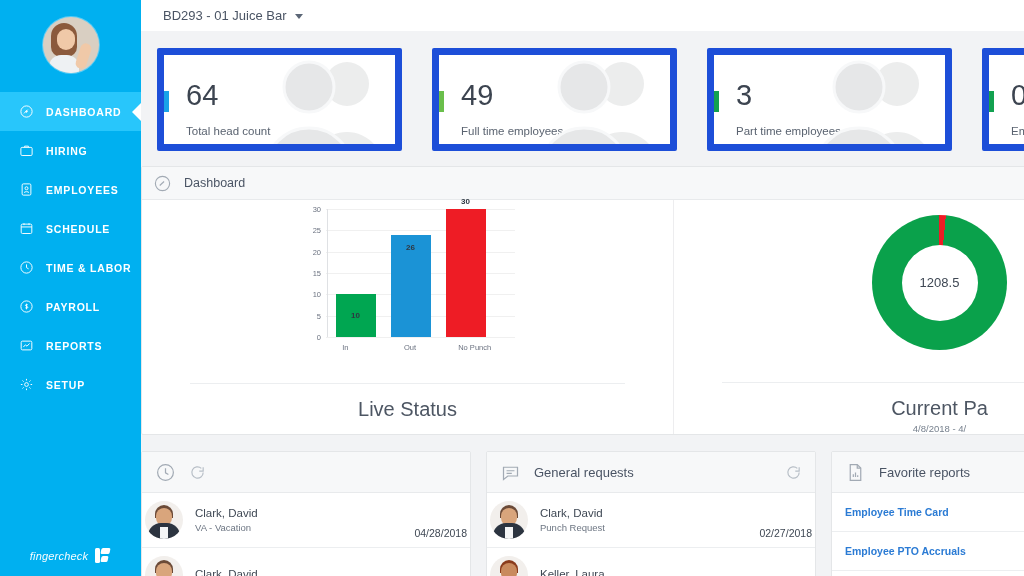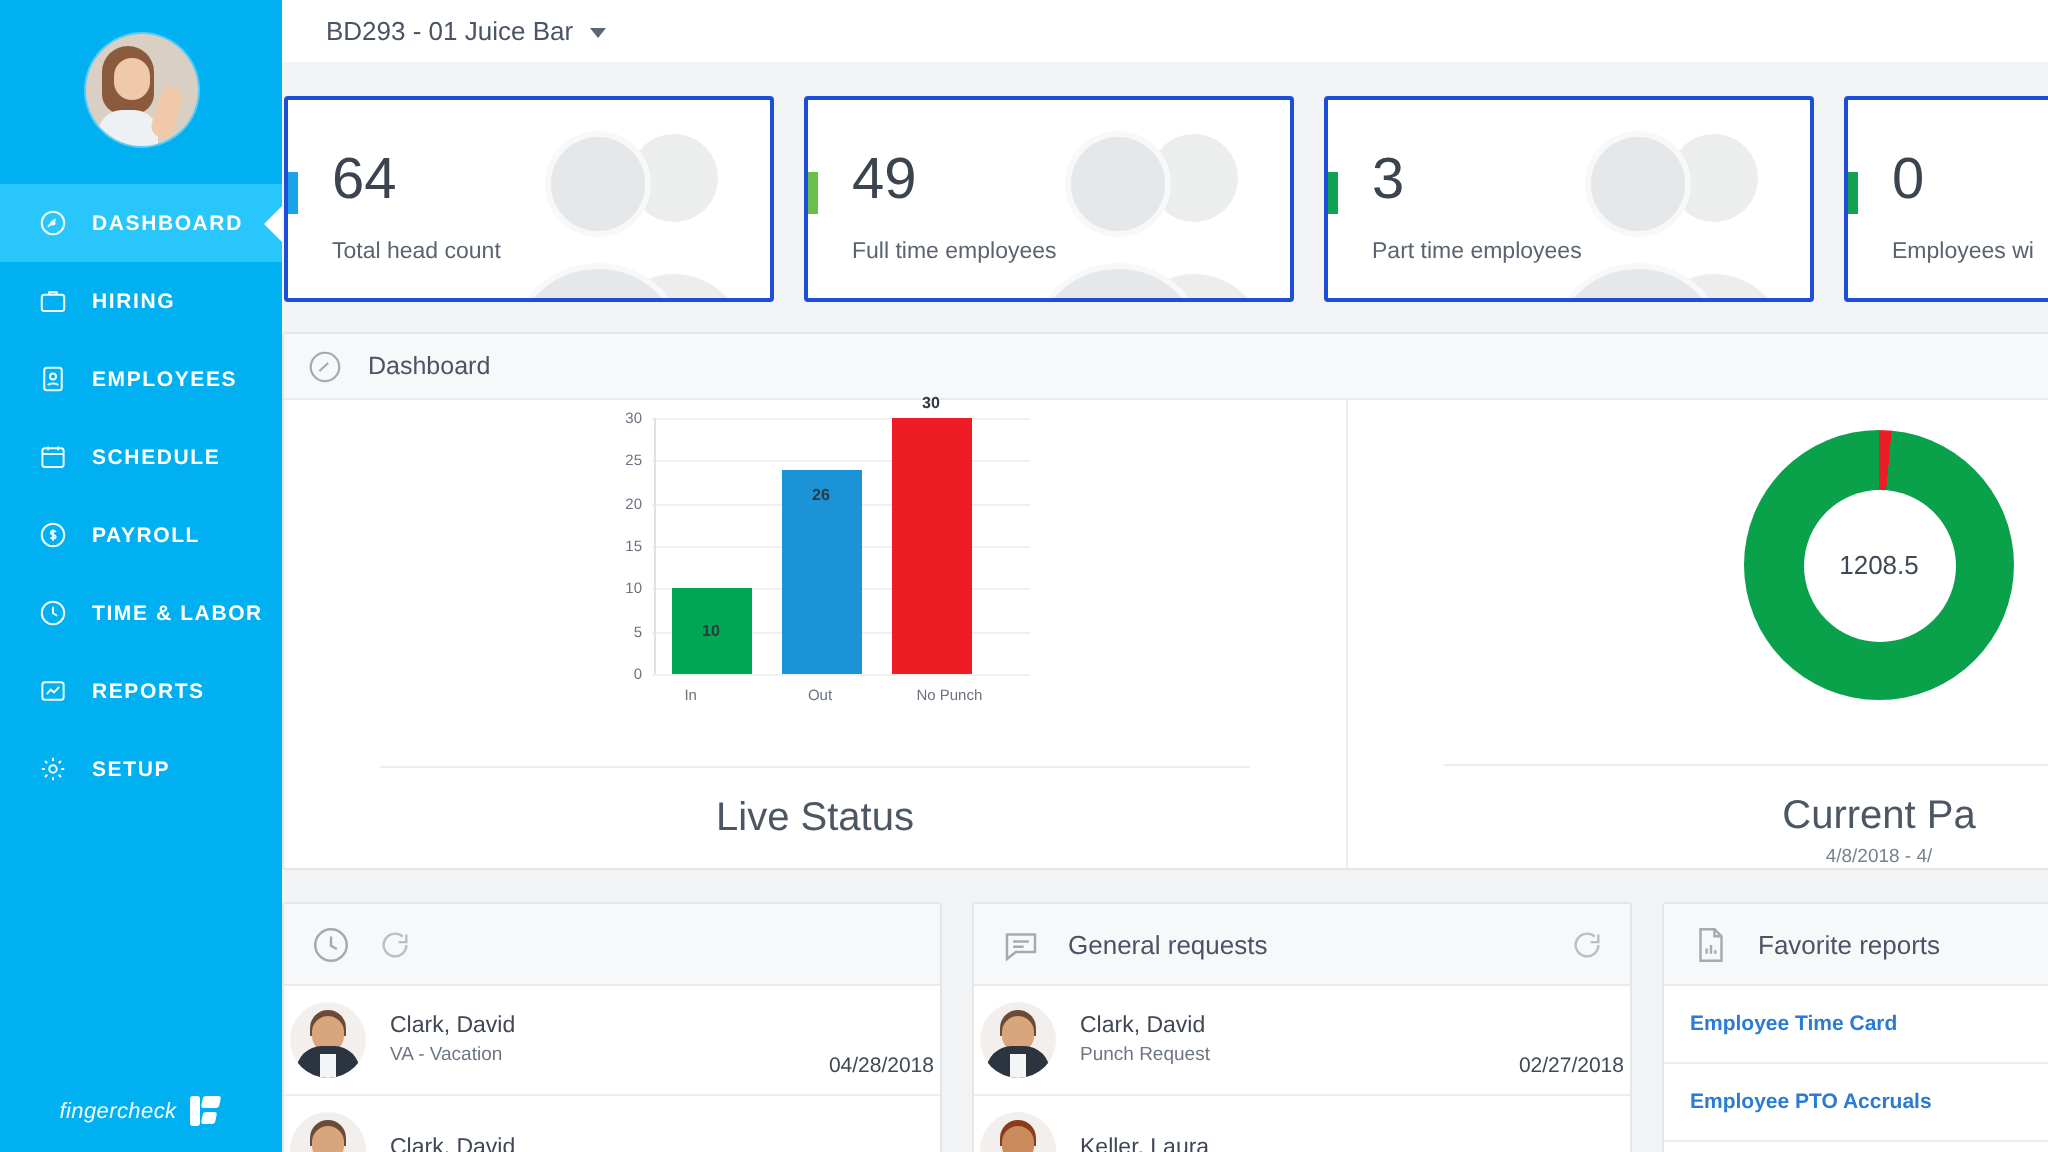--- a/index.html
+++ b/index.html
@@ -119,23 +119,24 @@
   
   .kpis {
     display: flex; gap: 15px;
     padding: 17px 0 0 0;
     margin-left: 0px;
   }
   .kpi {
     position: relative;
     width: 245px; height: 103px; flex: 0 0 245px;
     background: #ffffff;
-    border: 2px solid #1d4ed8;
+    border: 7px solid #1d4ed8;
     border-radius: 2px;
     overflow: hidden;
+    margin-left: 15px;
   }
   .kpi .bar {
     position: absolute; left: 0; top: 36px;
     width: 5px; height: 21px;
   }
   .kpi .val {
     position: absolute; left: 22px; top: 26px;
     font-size: 29px; color: #3c4450; font-weight: 300; line-height: 1;
   }
   .kpi .lbl {
@@ -308,34 +309,34 @@
               <path d="M3.5 9.5h17M8 3.5v3M16 3.5v3"></path>
           </svg>
         </span>
         <span class="nav-label">SCHEDULE</span>
       </div>
 
       <div class="nav-item">
         <span class="nav-icon">
           <svg viewBox="0 0 24 24" width="15" height="15" fill="none" stroke="#fff" stroke-width="1.6">
             <circle cx="12" cy="12" r="9"></circle>
+              <path d="M12 7v5.2l3.4 2"></path>
+          </svg>
+        </span>
+        <span class="nav-label">TIME &amp; LABOR</span>
+      </div>
+
+      <div class="nav-item">
+        <span class="nav-icon">
+          <svg viewBox="0 0 24 24" width="15" height="15" fill="none" stroke="#fff" stroke-width="1.6">
+            <circle cx="12" cy="12" r="9"></circle>
               <path d="M12 7.5v9M14.2 9.6c-.5-.9-3.9-1.3-3.9.7 0 1.9 3.8 1 3.8 3 0 2-3.4 1.7-4 .6"></path>
           </svg>
         </span>
         <span class="nav-label">PAYROLL</span>
-      </div>
-
-      <div class="nav-item">
-        <span class="nav-icon">
-          <svg viewBox="0 0 24 24" width="15" height="15" fill="none" stroke="#fff" stroke-width="1.6">
-            <circle cx="12" cy="12" r="9"></circle>
-              <path d="M12 7v5.2l3.4 2"></path>
-          </svg>
-        </span>
-        <span class="nav-label">TIME &amp; LABOR</span>
       </div>
 
       <div class="nav-item">
         <span class="nav-icon">
           <svg viewBox="0 0 24 24" width="15" height="15" fill="none" stroke="#fff" stroke-width="1.6">
             <rect x="3.5" y="5" width="17" height="14" rx="2"></rect>
               <path d="M7 14.5l3.2-3.6 2.6 2.2 4.2-4.4"></path>
           </svg>
         </span>
         <span class="nav-label">REPORTS</span>

